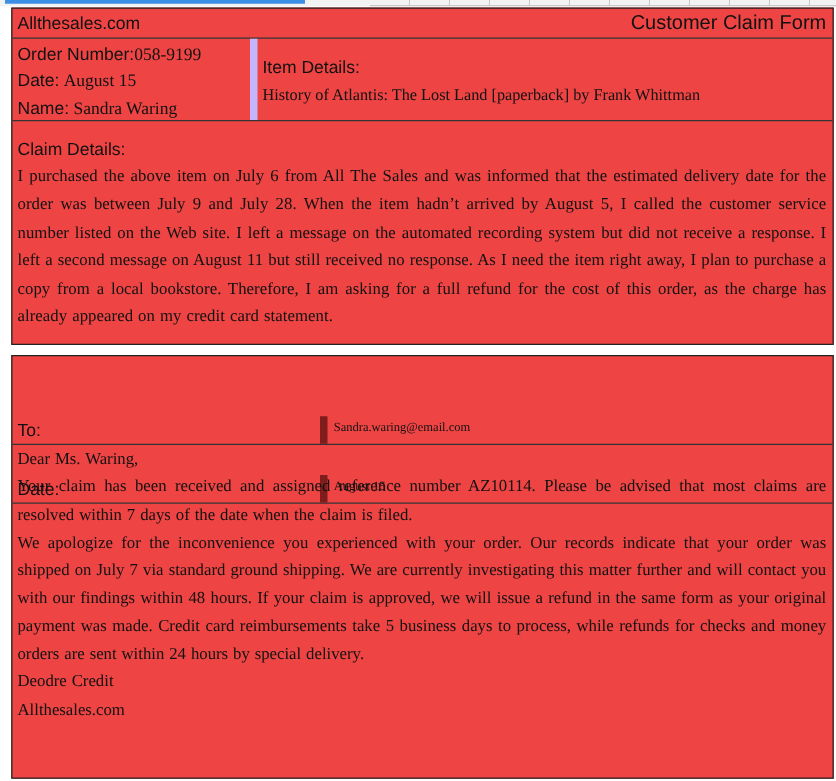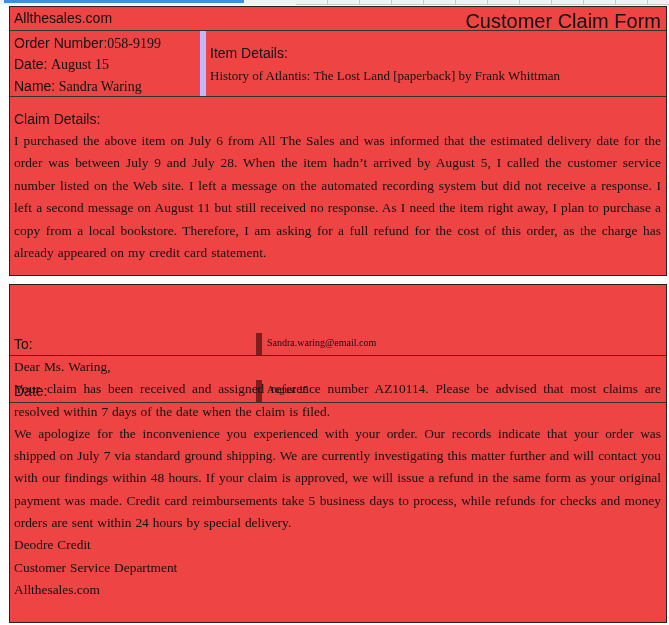--- a/index.html
+++ b/index.html
@@ -28,21 +28,21 @@
       border: 1.5px solid #222;
       background: #ef4444;
     }
     #box1 { top: 6px; height: 270px; }
     #box2 { top: 284px; height: 339px; }
     .row { position: absolute; left: 0; right: 0; border-bottom: 1px solid #333; }
 
     
     #hdr { top: 0; height: 24px; }
     #hdr .left { position: absolute; left: 4px; top: 3px; font-size: 14px; color: #111; }
-    #hdr .right { position: absolute; right: 5px; top: 3px; font-size: 20px; color: #111; }
+    #hdr .right { position: absolute; right: 5px; top: 3px; font-size: 16px; color: #111; }
 
     
     #order { top: 24px; height: 66px; }
     #order .lcol { position: absolute; left: 0; top: 0; width: 196px; height: 100%; border-right: 6px solid #c4b5fd; }
     #order .rcol { position: absolute; left: 196px; top: 0; right: 0; height: 100%; }
     .ln { position: absolute; left: 4px; font-size: 14px; color: #111; white-space: nowrap; }
     .ln .lab { font-family: "Liberation Sans", "DejaVu Sans", sans-serif; }
     .ln .val { font-family: "Liberation Serif", "DejaVu Serif", serif; font-size: 14px; }
 
     
@@ -115,16 +115,15 @@
   <div class="row erow" id="erow-date">
     <span class="k sans">Date:</span>
     <span class="v serif">August 15</span>
   </div>
 
   <div id="letter" class="serif">
     <p>Dear Ms. Waring,</p>
     <p>Your claim has been received and assigned reference number AZ10114. Please be advised that most claims are resolved within 7 days of the date when the claim is filed.</p>
     <p>We apologize for the inconvenience you experienced with your order. Our records indicate that your order was shipped on July 7 via standard ground shipping. We are currently investigating this matter further and will contact you with our findings within 48 hours. If your claim is approved, we will issue a refund in the same form as your original payment was made. Credit card reimbursements take 5 business days to process, while refunds for checks and money orders are sent within 24 hours by special delivery.</p>
     <p>Deodre Credit</p>
-    <p>Customer Service Department</p>
     <p>Allthesales.com</p>
   </div>
 </div>
 
 </body></html>

